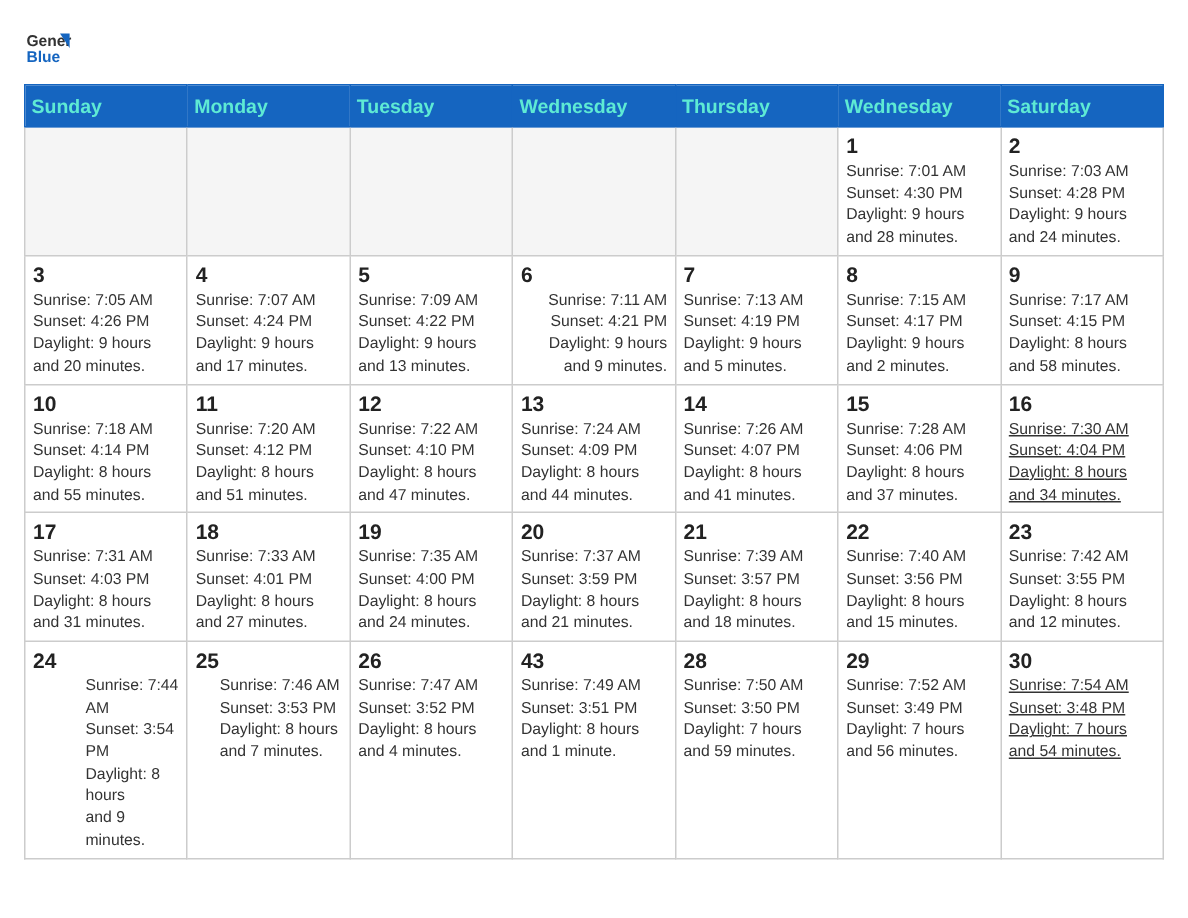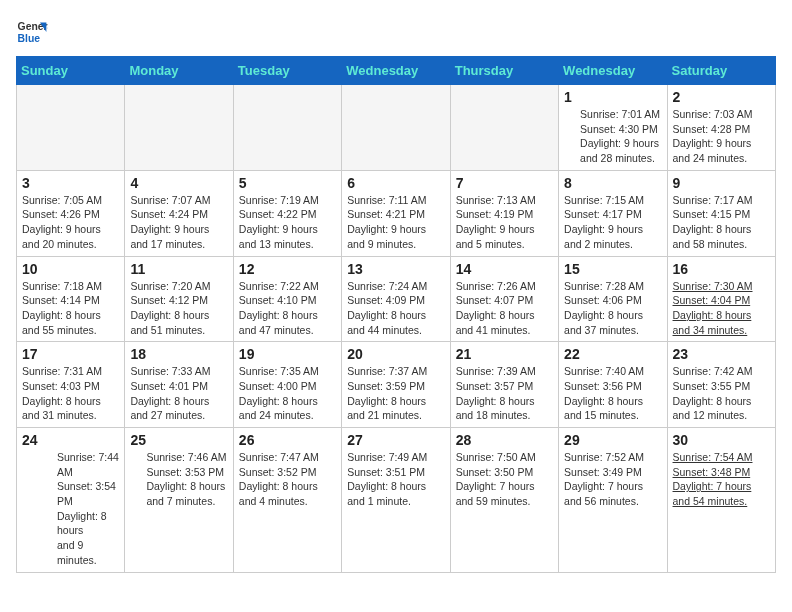--- a/index.html
+++ b/index.html
@@ -107,21 +107,21 @@
   </thead>
   <tbody id="calendar-body">
   <tr>
         <td class="empty"></td>
         <td class="empty"></td>
         <td class="empty"></td>
         <td class="empty"></td>
         <td class="empty"></td>
         <td>
           <span class="day-number">1</span>
-          <div class="cell-info" style="white-space: pre-line; margin-left: 16px;">Sunrise: 7:01 AM
+          <div class="cell-info" style="white-space: pre-line;">Sunrise: 7:01 AM
 Sunset: 4:30 PM
 Daylight: 9 hours
 and 28 minutes.</div>
         </td>
         <td>
           <span class="day-number">2</span>
           <div class="cell-info" style="white-space: pre-line;">Sunrise: 7:03 AM
 Sunset: 4:28 PM
 Daylight: 9 hours
 and 24 minutes.</div>
@@ -137,28 +137,28 @@
         </td>
         <td>
           <span class="day-number">4</span>
           <div class="cell-info" style="white-space: pre-line;">Sunrise: 7:07 AM
 Sunset: 4:24 PM
 Daylight: 9 hours
 and 17 minutes.</div>
         </td>
         <td>
           <span class="day-number">5</span>
-          <div class="cell-info" style="white-space: pre-line;">Sunrise: 7:19 AM
+          <div class="cell-info" style="white-space: pre-line;">Sunrise: 7:09 AM
 Sunset: 4:22 PM
 Daylight: 9 hours
 and 13 minutes.</div>
         </td>
         <td>
           <span class="day-number">6</span>
-          <div class="cell-info" style="white-space: pre-line;">Sunrise: 7:11 AM
+          <div class="cell-info" style="white-space: pre-line; text-align: right;">Sunrise: 7:11 AM
 Sunset: 4:21 PM
 Daylight: 9 hours
 and 9 minutes.</div>
         </td>
         <td>
           <span class="day-number">7</span>
           <div class="cell-info" style="white-space: pre-line;">Sunrise: 7:13 AM
 Sunset: 4:19 PM
 Daylight: 9 hours
 and 5 minutes.</div>
@@ -296,21 +296,21 @@
 and 7 minutes.</div>
         </td>
         <td>
           <span class="day-number">26</span>
           <div class="cell-info" style="white-space: pre-line;">Sunrise: 7:47 AM
 Sunset: 3:52 PM
 Daylight: 8 hours
 and 4 minutes.</div>
         </td>
         <td>
-          <span class="day-number">27</span>
+          <span class="day-number">43</span>
           <div class="cell-info" style="white-space: pre-line;">Sunrise: 7:49 AM
 Sunset: 3:51 PM
 Daylight: 8 hours
 and 1 minute.</div>
         </td>
         <td>
           <span class="day-number">28</span>
           <div class="cell-info" style="white-space: pre-line;">Sunrise: 7:50 AM
 Sunset: 3:50 PM
 Daylight: 7 hours

